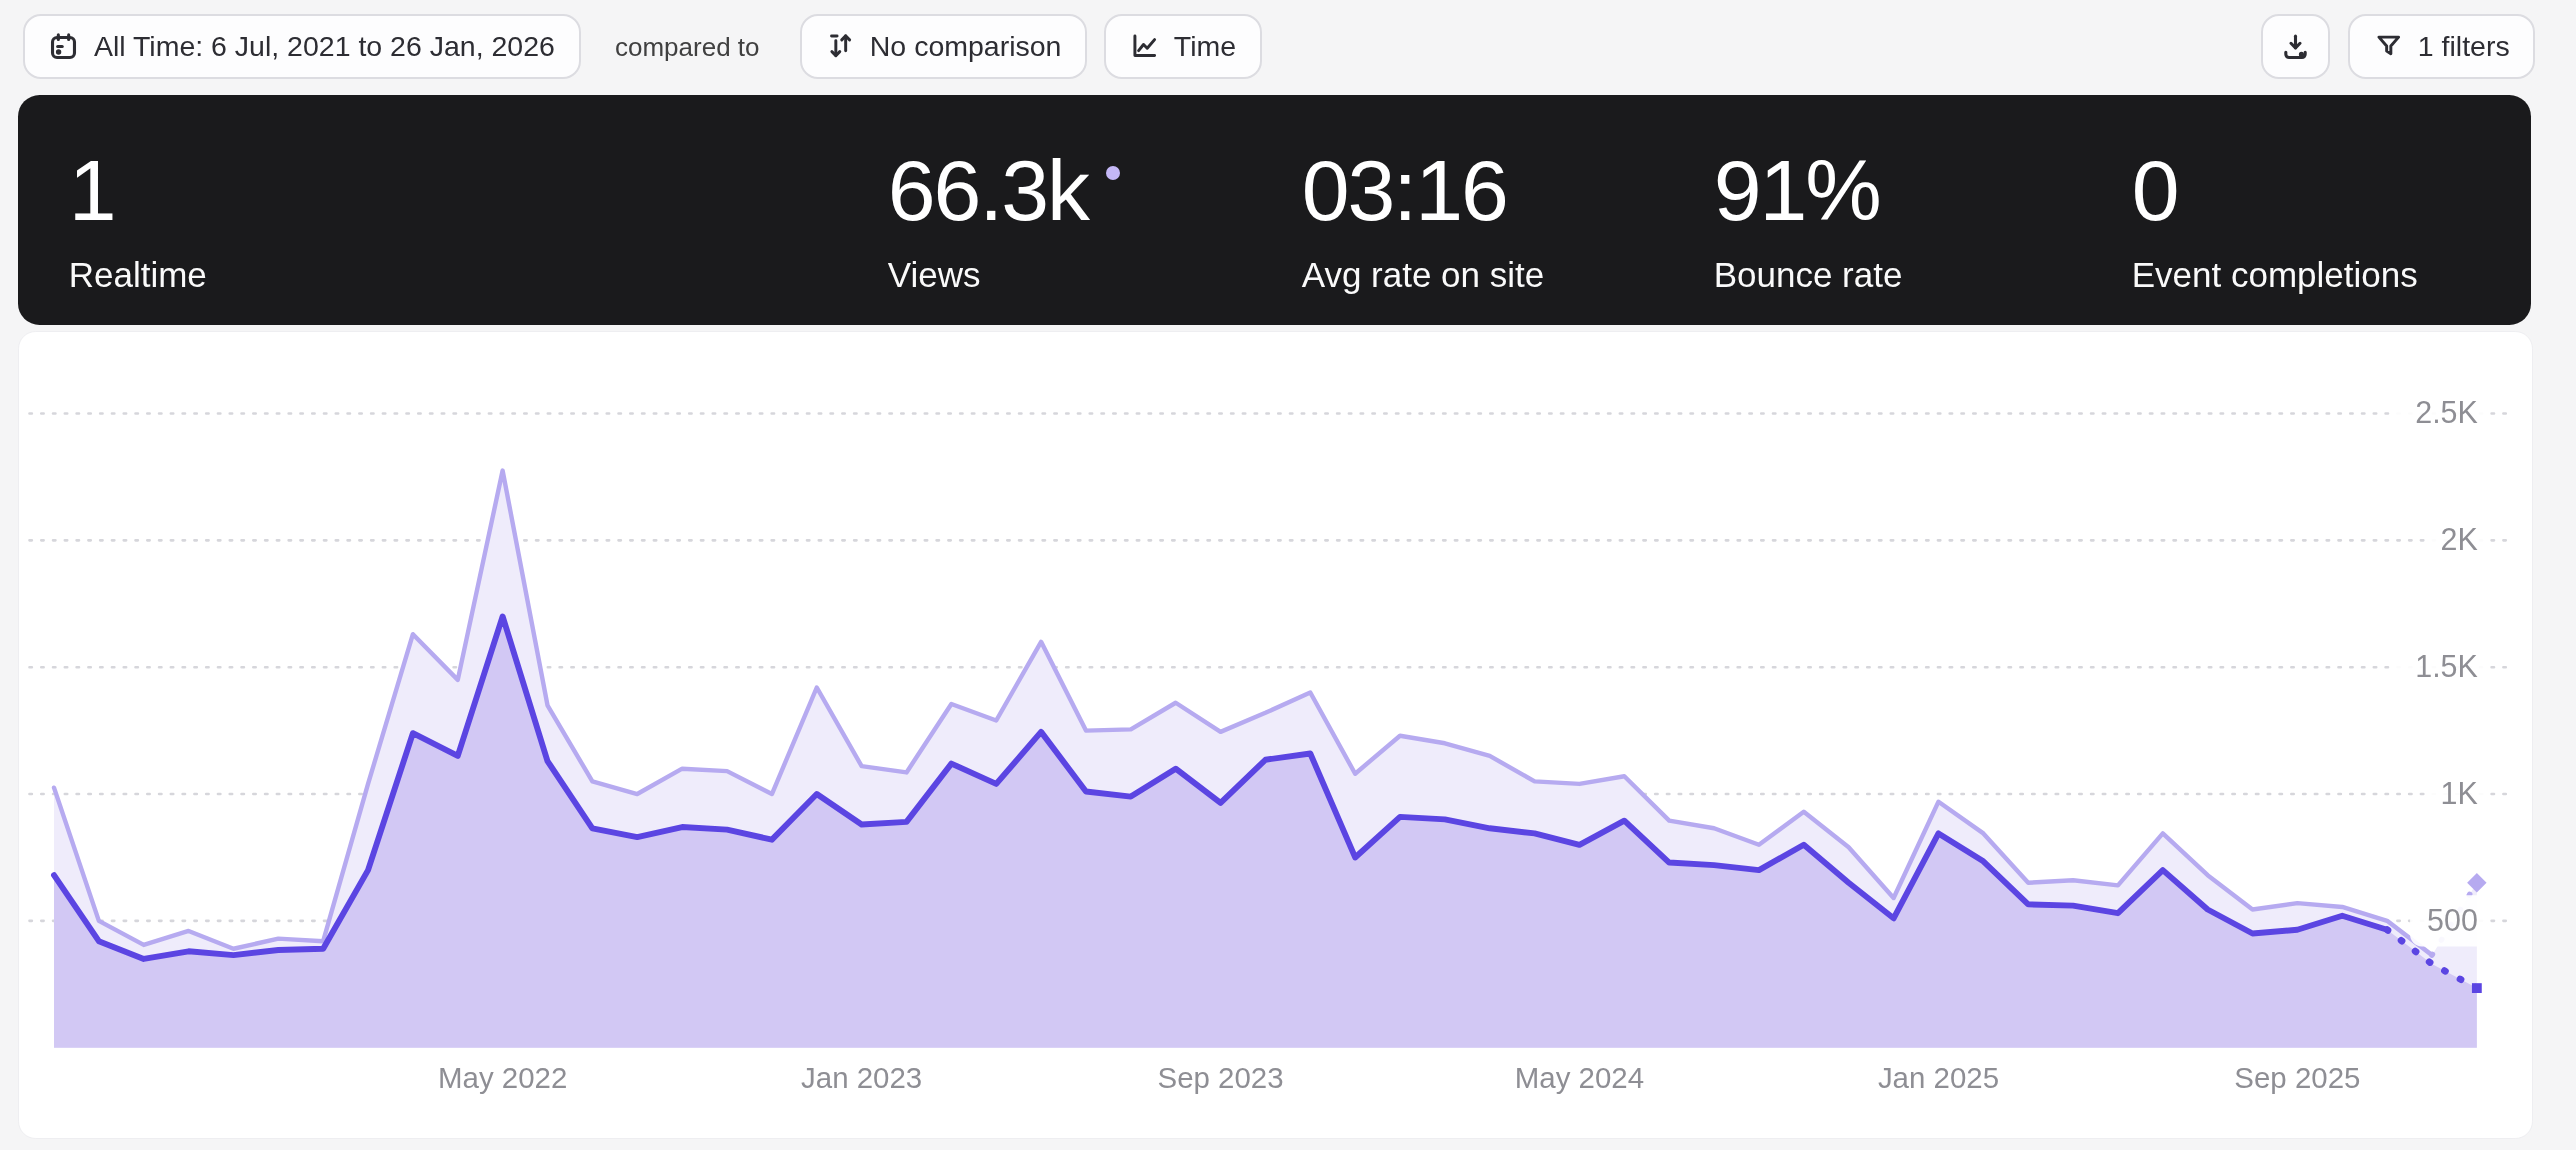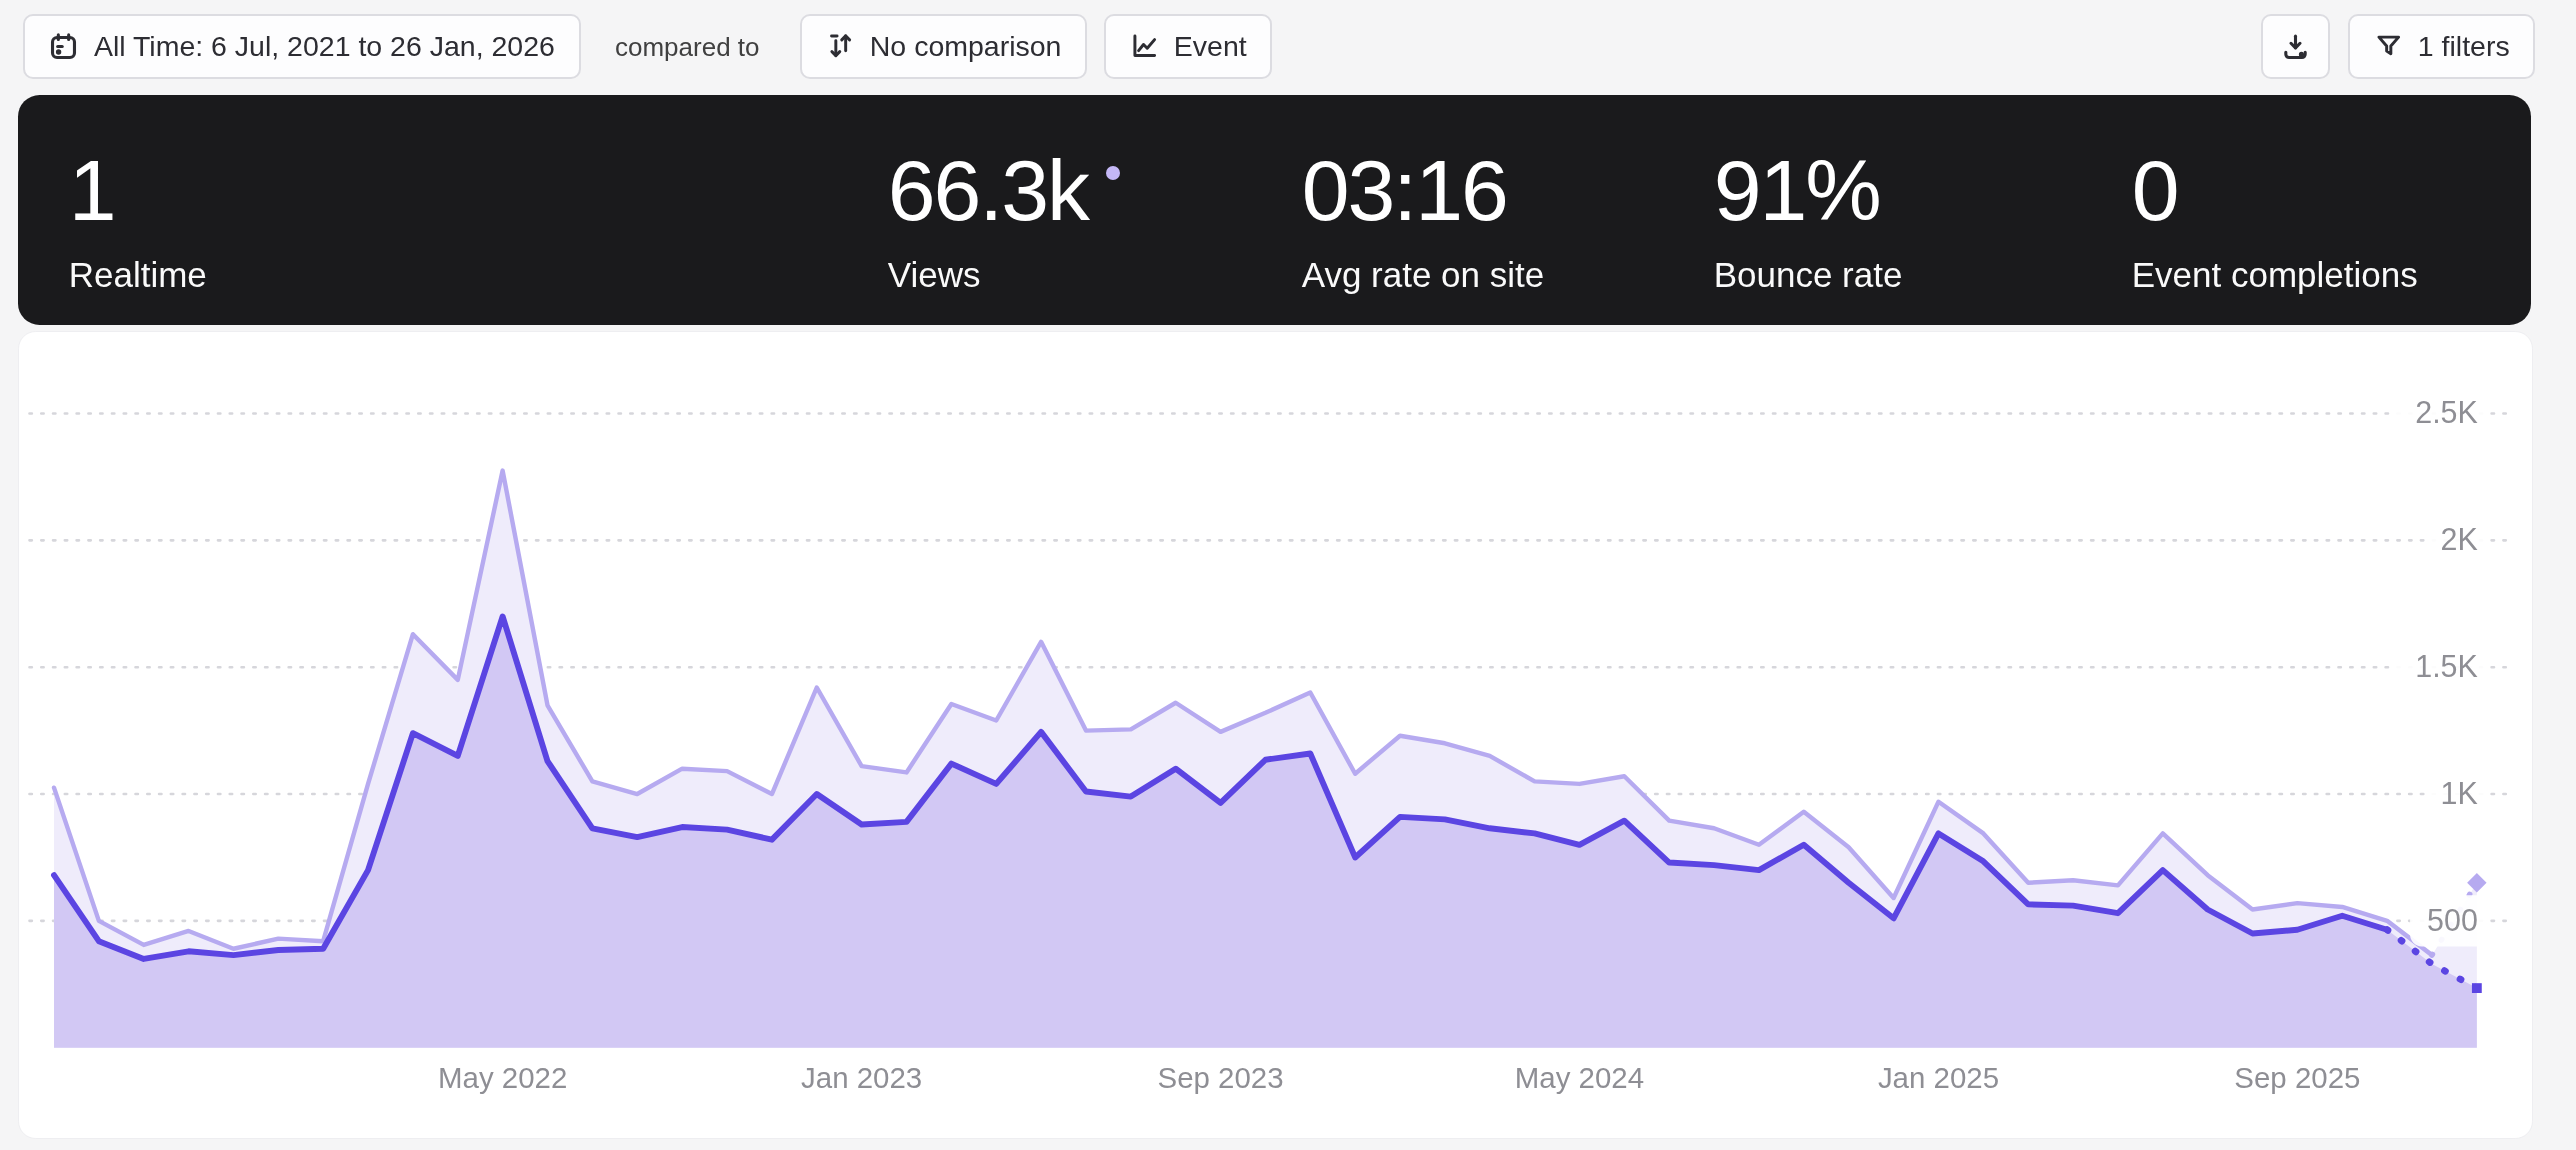--- a/index.html
+++ b/index.html
@@ -10,21 +10,21 @@
   }
   html,body{margin:0;padding:0}
   body{
     width:2576px;height:1151px;position:relative;overflow:hidden;
     background:var(--page-bg);
     font-family:"Liberation Sans", sans-serif;
   }
   .btn{
     position:absolute;top:13.7px;display:flex;align-items:center;gap:14.7px;
     height:65px;padding:0 23.6px;box-sizing:border-box;
-    background:#fdfdfe;border:2px solid var(--btn-border);border-radius:10px;
+    background:#fdfdfe;border:2px solid var(--btn-border);border-radius:18px;
     font-size:28.5px;color:var(--btn-text);cursor:pointer;white-space:nowrap;
     font-family:"Liberation Sans", sans-serif;
   }
   .btn svg{flex:0 0 auto}
   .icon{stroke:var(--btn-text);fill:none;stroke-width:2.4;stroke-linecap:round;stroke-linejoin:round}
   .muted-label{position:absolute;top:32px;font-size:26px;color:#404040}
   .stats-panel{
     position:absolute;left:17.7px;top:95px;width:2513px;height:230px;
     background:var(--panel-bg);border-radius:21.6px;color:#ffffff;
   }
@@ -66,21 +66,21 @@
       <line x1="4.5" y1="4" x2="9" y2="4"></line>
     </svg>
     <span>No comparison</span>
   </button>
 
   <button class="btn" style="left:1104px">
     <svg class="icon" width="29.5" height="29.5" viewBox="0 0 24 24">
       <polyline points="4,4 4,20 20,20"></polyline>
       <polyline points="7,16 11,11 14,14 20,7"></polyline>
     </svg>
-    <span>Event</span>
+    <span>Time</span>
   </button>
 
   <button class="btn" style="left:2261px;width:69px;justify-content:center;padding:0">
     <svg class="icon" width="31" height="31" viewBox="0 0 24 24">
       <line x1="12" y1="4" x2="12" y2="13"></line>
       <polyline points="8.5,9.5 12,13 15.5,9.5"></polyline>
       <path d="M4.5 16.5 v1.5 a2.5 2.5 0 0 0 2.5 2.5 h10 a2.5 2.5 0 0 0 2.5 -2.5 v-1.5"></path>
       <circle cx="16.6" cy="18.1" r="0.8" fill="currentColor"></circle>
     </svg>
   </button>

